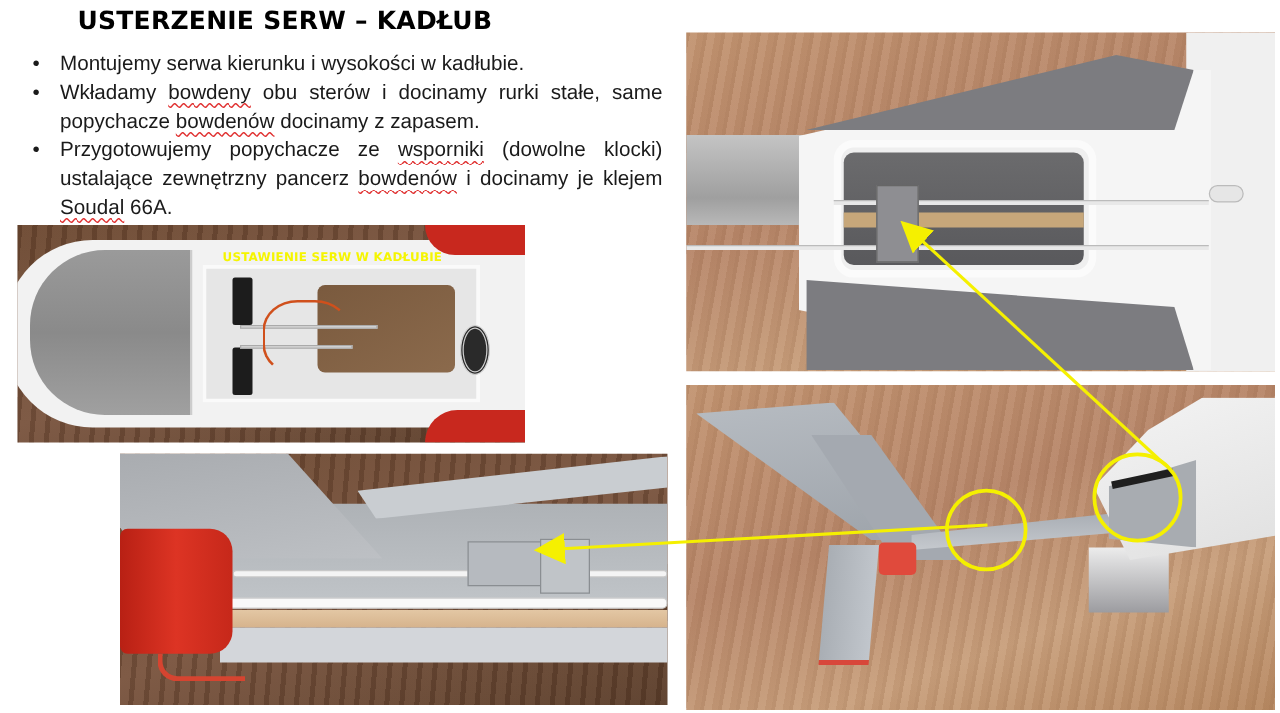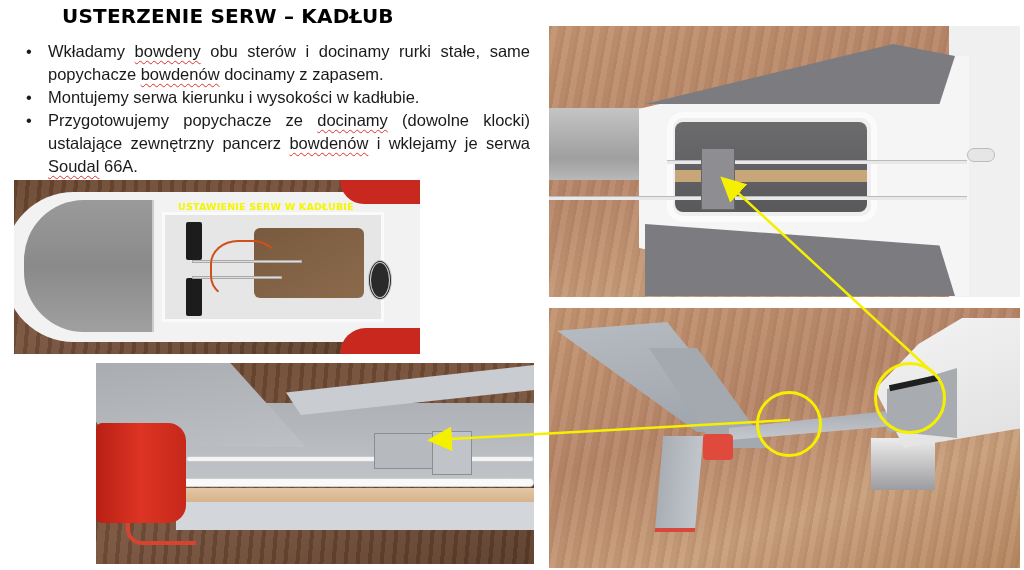--- a/index.html
+++ b/index.html
@@ -155,23 +155,23 @@
   #p-detail .block { position: absolute; left: 278px; top: 70px; width: 64px; height: 36px; background: #b6babf; border: 1px solid #8a8e92; }
   #p-detail .block2 { position: absolute; left: 336px; top: 68px; width: 40px; height: 44px; background: #c0c4c8; border: 1px solid #8a8e92; }
   #p-detail .wire { position: absolute; left: 30px; top: 160px; width: 70px; height: 22px; border: 4px solid #d64430; border-top: none; border-right: none; border-radius: 0 0 0 16px; }
 </style>
 </head>
 <body>
 
 <div class="title">USTERZENIE SERW – KADŁUB</div>
 
 <ul class="bullets">
+  <li><span>Montujemy serwa kierunku i wysokości w kadłubie.</span></li>
   <li><span>Wkładamy </span><span class="sp">bowdeny</span><span> obu sterów i docinamy rurki stałe, same popychacze </span><span class="sp">bowdenów</span><span> docinamy z zapasem.</span></li>
-  <li><span>Montujemy serwa kierunku i wysokości w kadłubie.</span></li>
-  <li><span>Przygotowujemy popychacze ze </span><span class="sp">docinamy</span><span> (dowolne klocki) ustalające zewnętrzny pancerz </span><span class="sp">bowdenów</span><span> i wklejamy je serwa </span><span class="sp">Soudal</span><span> 66A.</span></li>
+  <li><span>Przygotowujemy popychacze ze </span><span class="sp">wsporniki</span><span> (dowolne klocki) ustalające zewnętrzny pancerz </span><span class="sp">bowdenów</span><span> i docinamy je klejem </span><span class="sp">Soudal</span><span> 66A.</span></li>
 </ul>
 
 <div class="photo wood-dark" id="p-servo">
   <div class="body"></div>
   <div class="gray-cone"></div>
   <div class="red-edge"></div>
   <div class="red-edge2"></div>
   <div class="bay"></div>
   <div class="bay-hole"></div>
   <div class="servo" style="left:172px; top:42px;"></div>

